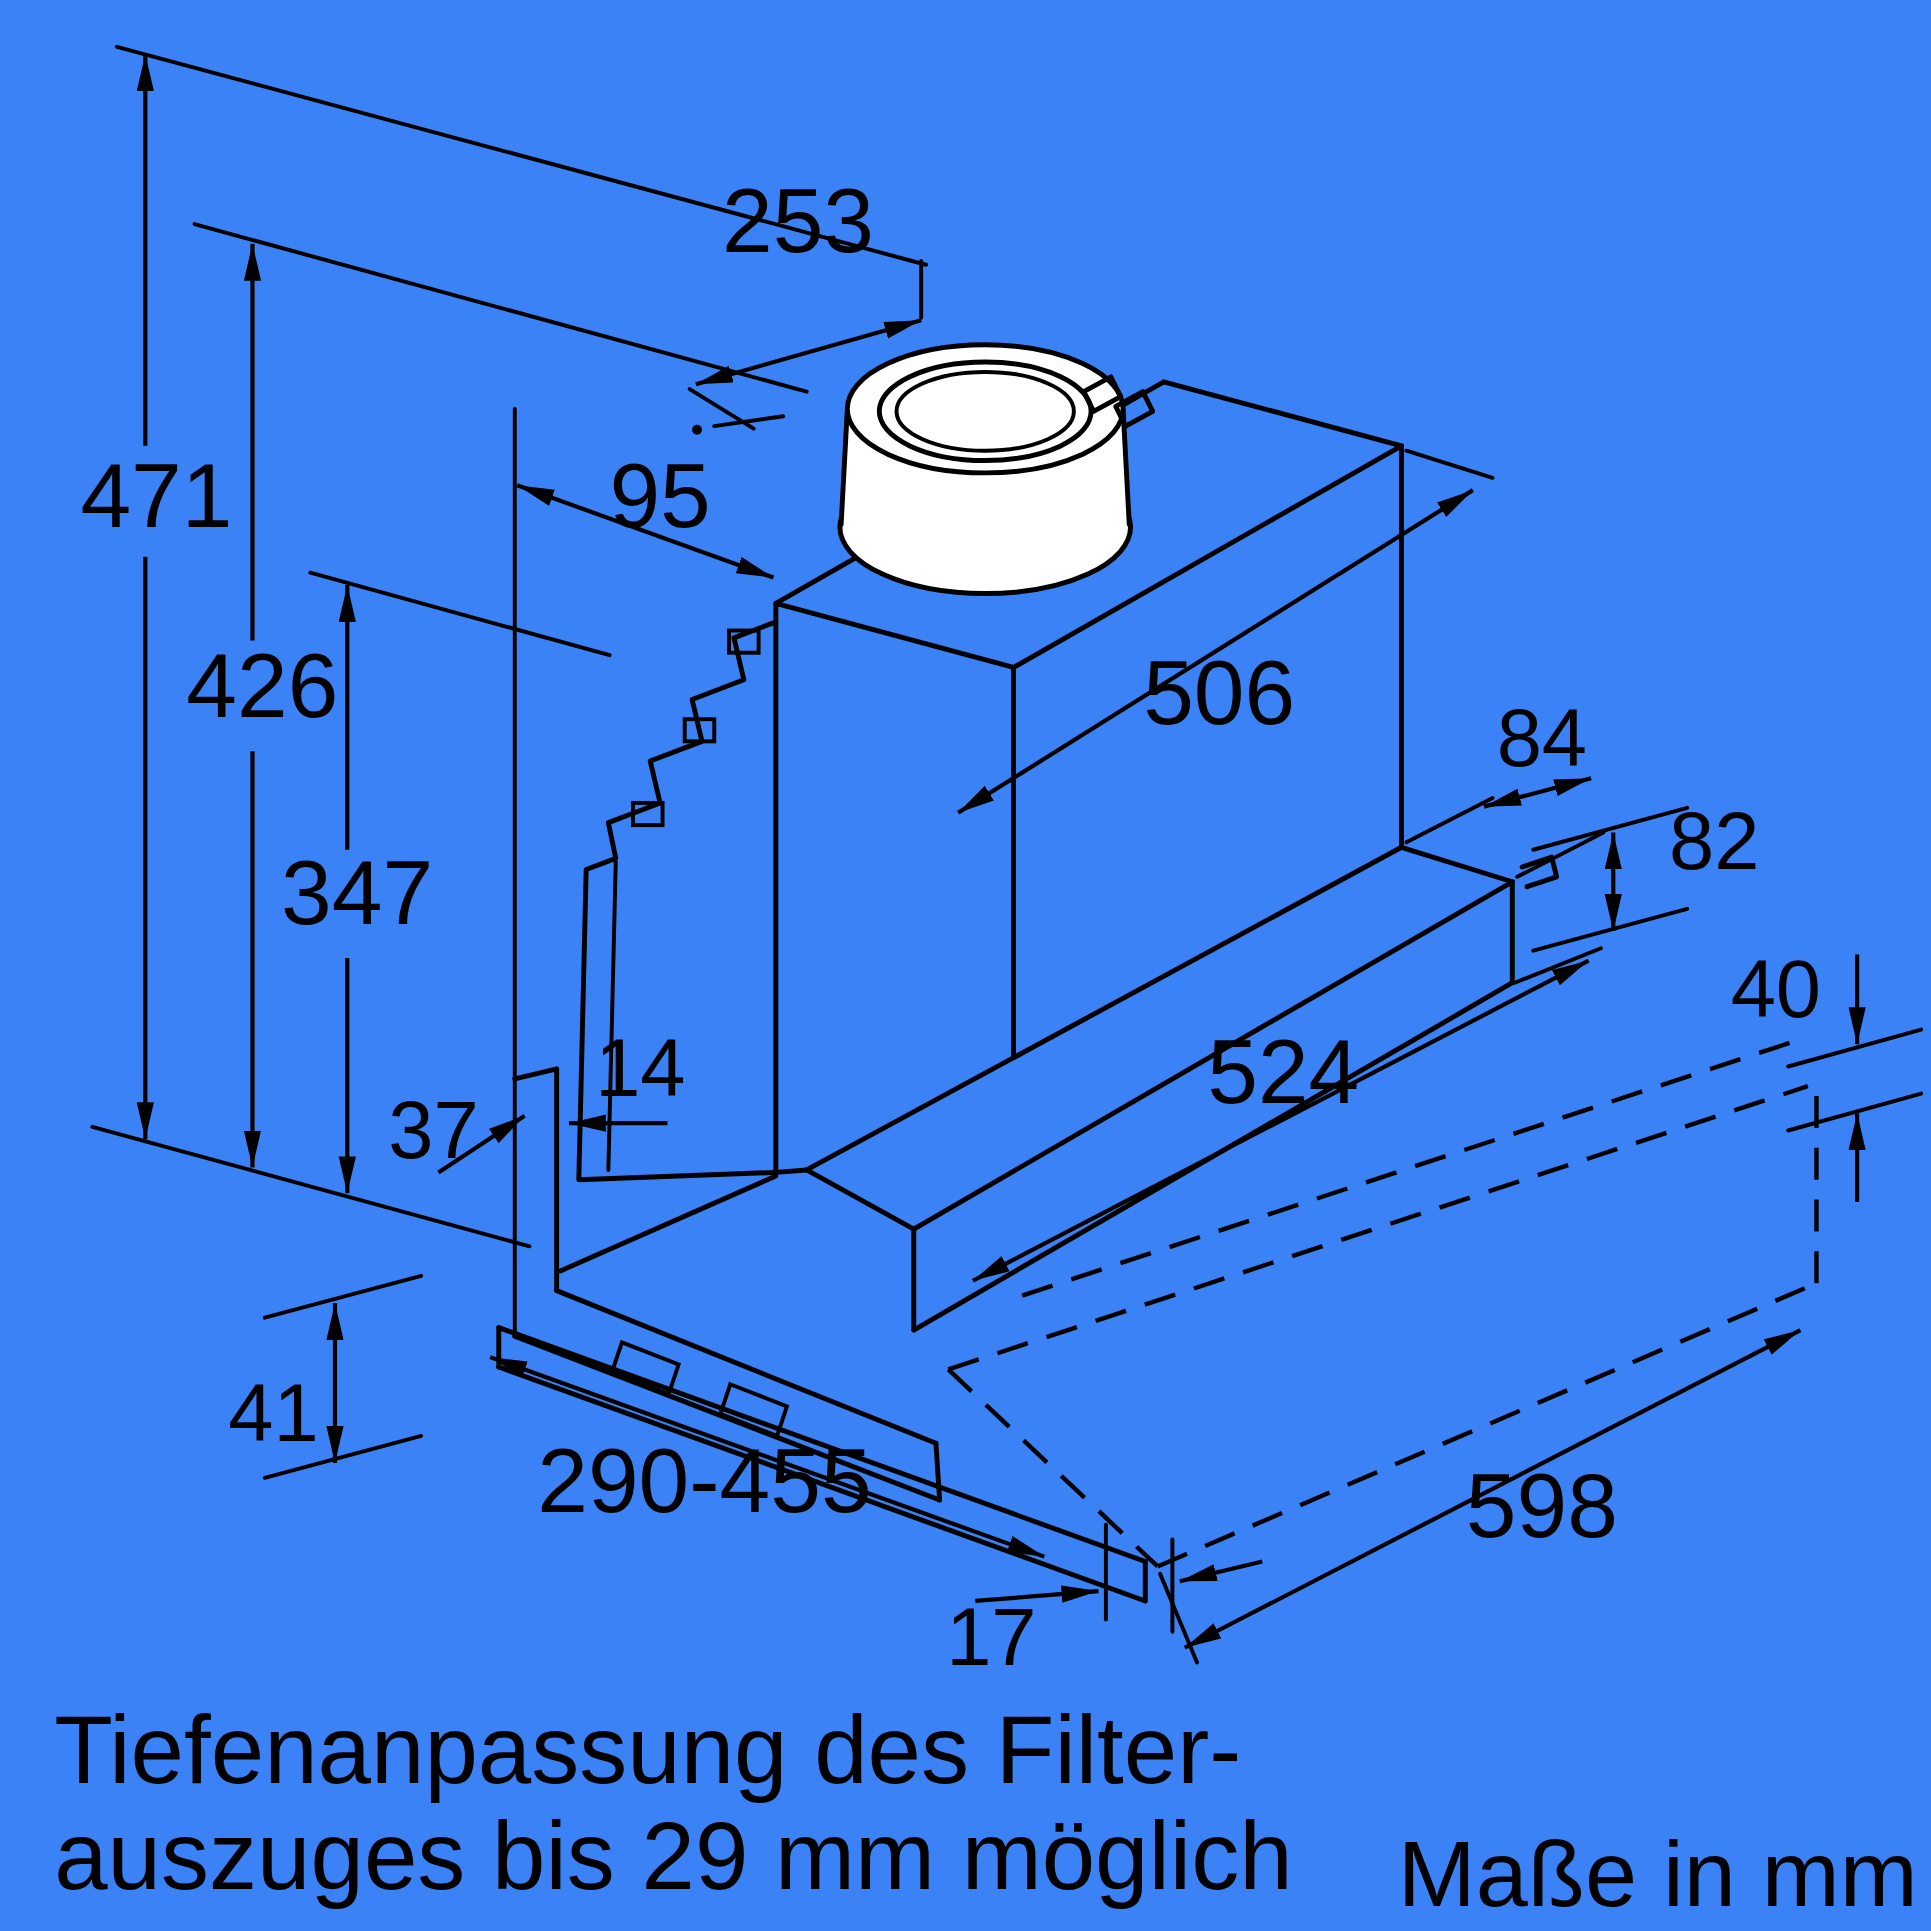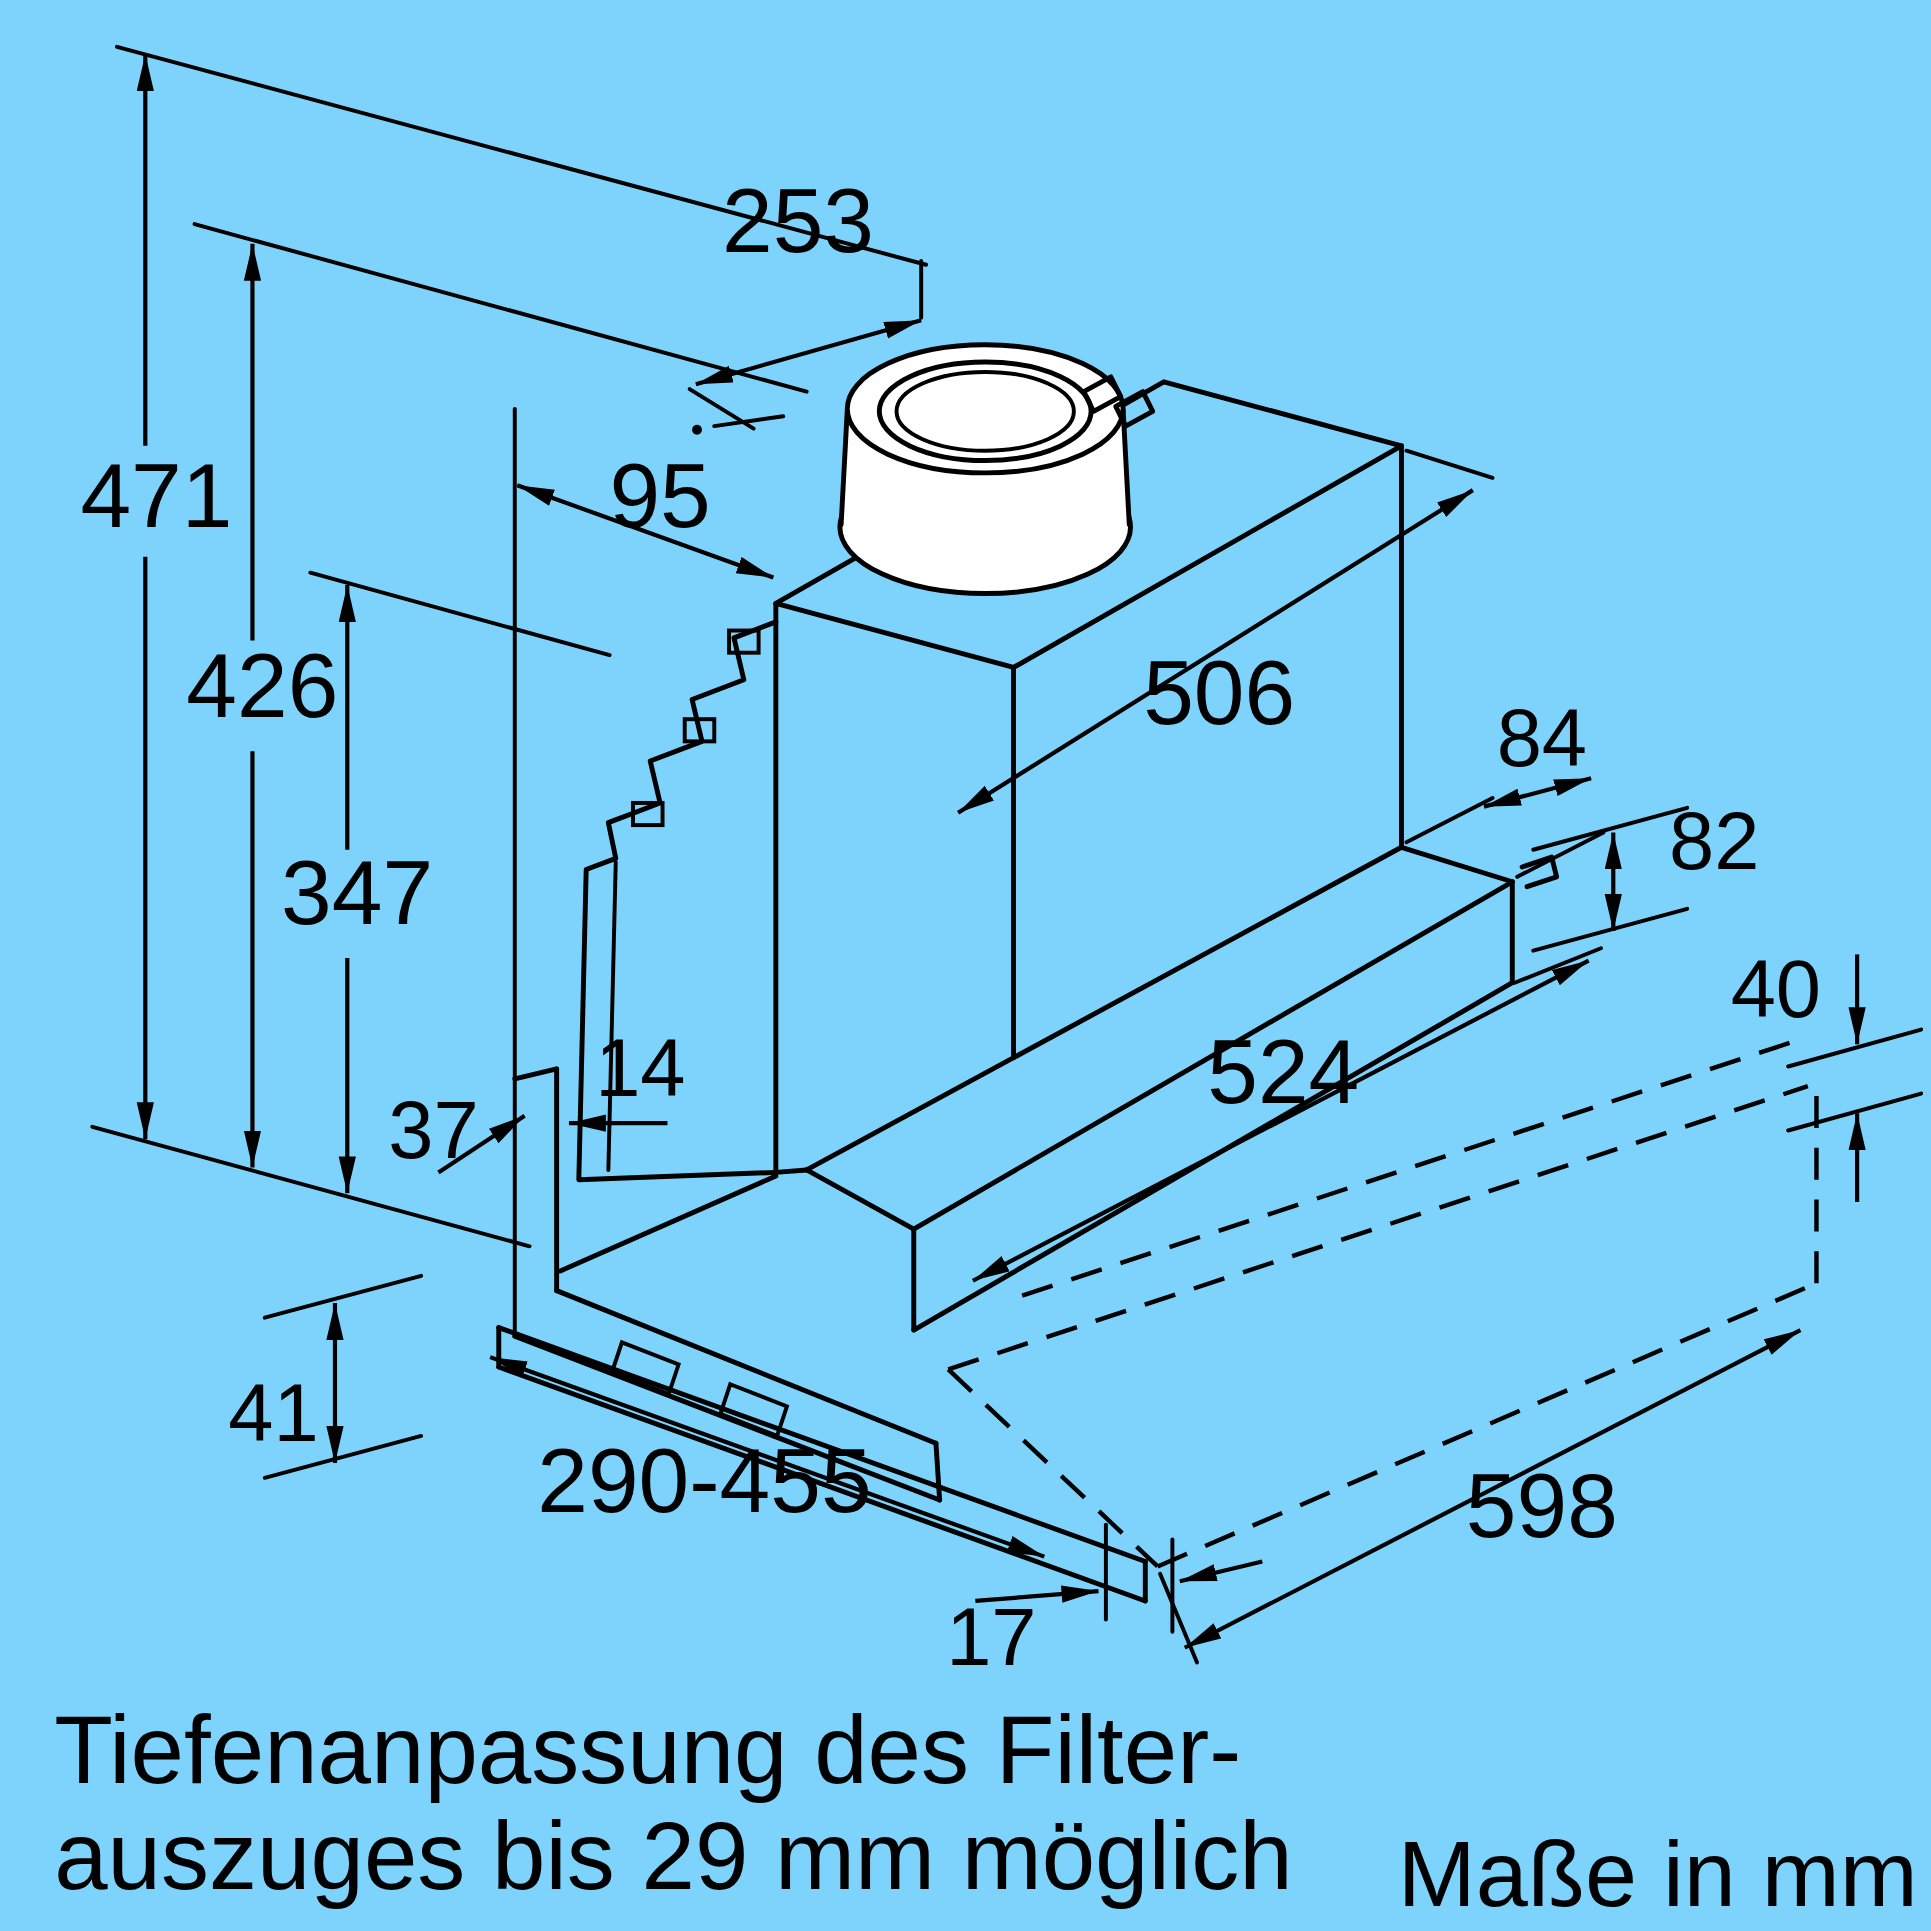--- a/index.html
+++ b/index.html
@@ -6,21 +6,21 @@
     margin: 0;
     padding: 0;
     background: #ffffff;
     width: 1931px;
     height: 1931px;
     font-family: "Liberation Sans", sans-serif;
   }
   #stage {
     width: 1931px;
     height: 1931px;
-    background: #7dd3fc;
+    background: #3b82f6;
   }
   svg { display: block; }
   .ln   { stroke: #000; stroke-width: 4;   fill: none; stroke-linecap: round; stroke-linejoin: round; }
   .thin { stroke: #000; stroke-width: 3.2; fill: none; stroke-linecap: round; }
   .dim  { stroke: #000; stroke-width: 3.4; fill: none; stroke-linecap: butt; }
   .dash { stroke: #000; stroke-width: 3.6; fill: none; stroke-dasharray: 26 16; stroke-linecap: butt; }
   .wfill { fill: #ffffff; }
   text { fill: #000; }
   .dimtxt  { font-size: 74px; text-anchor: middle; }
   .dimtxt2 { font-size: 66px; text-anchor: middle; }

